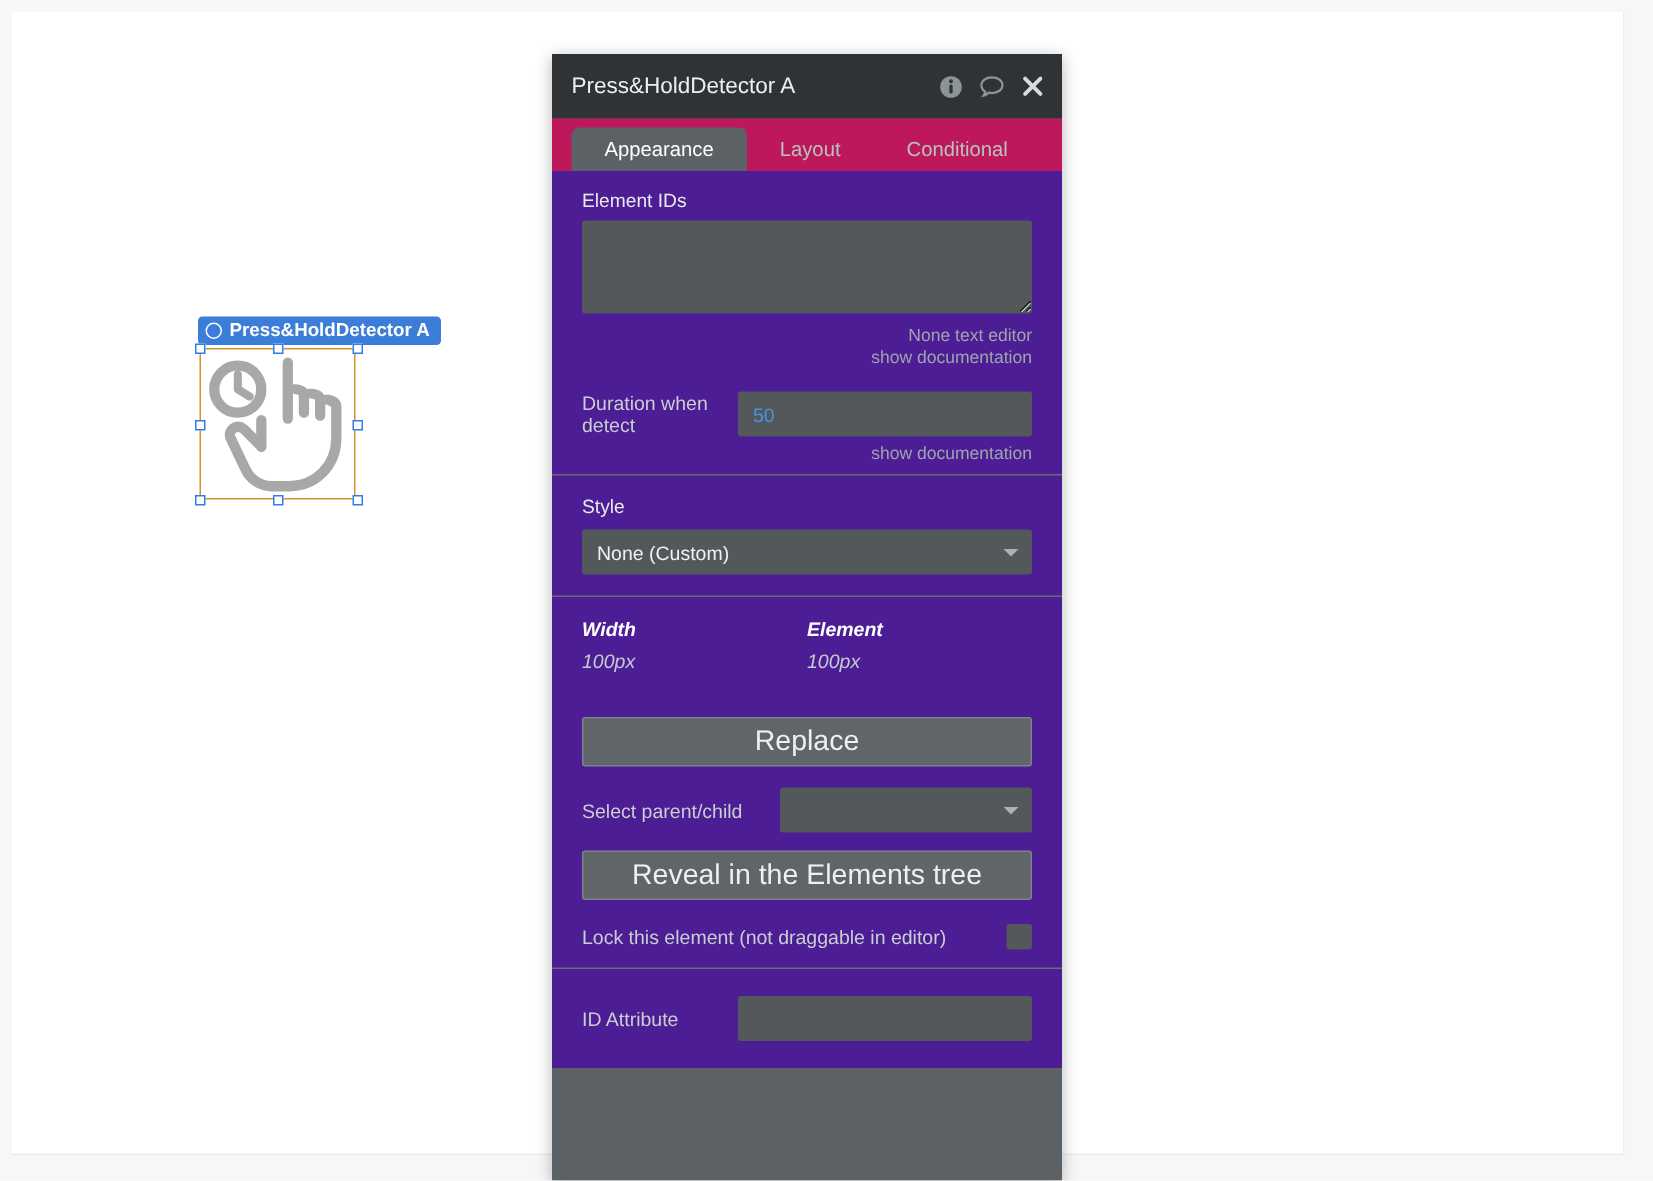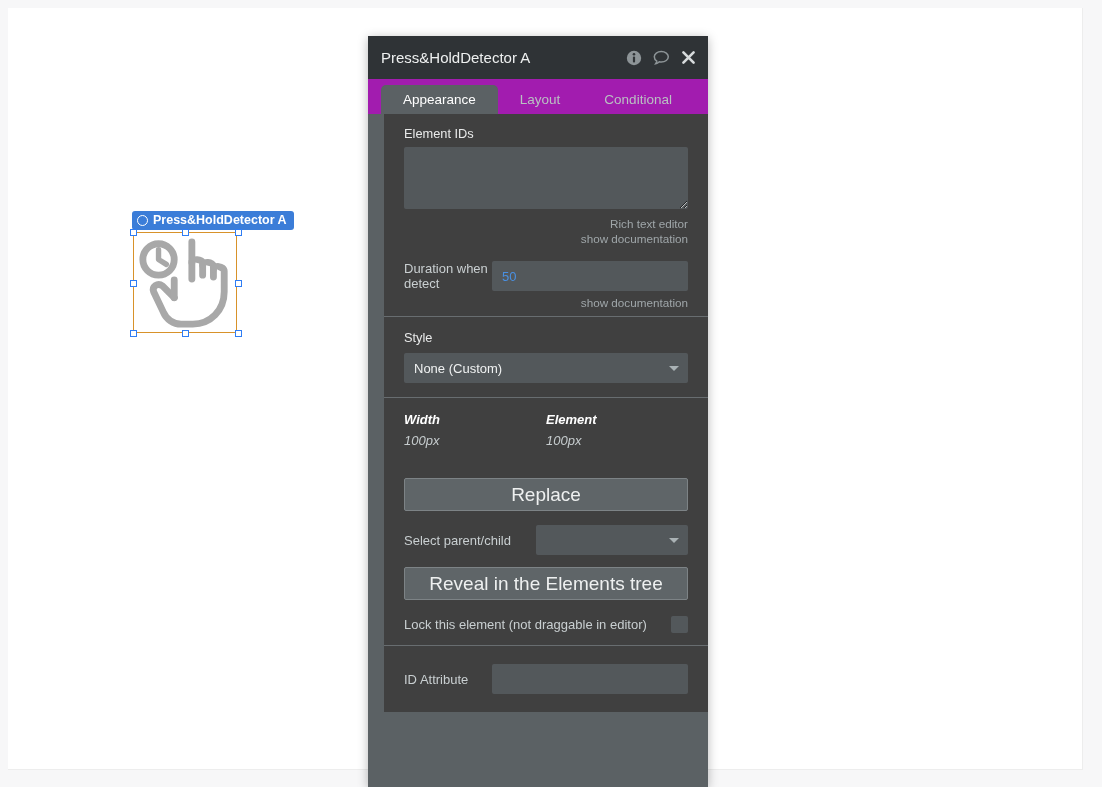--- a/index.html
+++ b/index.html
@@ -83,41 +83,41 @@
     color: #eef0f0;
     white-space: nowrap;
     overflow: hidden;
   }
   .hdr-icons { display: flex; align-items: center; gap: 11px; }
   .ico { cursor: pointer; display: block; }
   .ico svg { display: block; }
 
   .tabbar {
     height: 35px;
-    background: #a21caf;
+    background: #be185d;
     display: flex;
     align-items: flex-end;
     padding-left: 13px;
   }
   .tab {
     height: 29px;
     padding: 0 22px;
     display: flex; align-items: center; justify-content: center;
     color: #b9c0c2;
     font-size: 13.5px;
     cursor: pointer;
     white-space: nowrap;
   }
   .tab.active {
     background: #5b6164;
     color: #ffffff;
     border-radius: 5px 5px 0 0;
   }
 
-  .panel-body { background: #404040; margin-left: 16px; }
+  .panel-body { background: #4c1d95; }
 
   .section { padding: 11px 20px 11px 20px; }
   .sec-div { border-top: 1px solid #686d70; }
 
   .lbl { color: #e9eaea; font-size: 12.8px; display: block; }
   .lbl-sub { color: #c9cfd1; font-size: 13px; }
 
   .ta {
     width: 100%; height: 62px;
     background: #53585b;
@@ -276,21 +276,21 @@
         <span>Conditional</span>
       </div>
     </div>
 
     <div class="panel-body">
 
       <div class="section" style="padding-top:12px;">
         <span class="lbl">Element IDs</span>
         <textarea class="ta" value="" style=""></textarea>
         <div class="hint">
-          <span>Rich text editor</span>
+          <span>None text editor</span>
           <span>show documentation</span>
         </div>
       </div>
 
       <div class="section" style="padding-top:4px; padding-bottom:6px;">
         <div class="row">
           <span class="lbl-sub" style="width:130px;">Duration when detect</span>
           <input class="inp" style="flex: 1 1 0%;" value="50">
         </div>
         <div class="hint">

